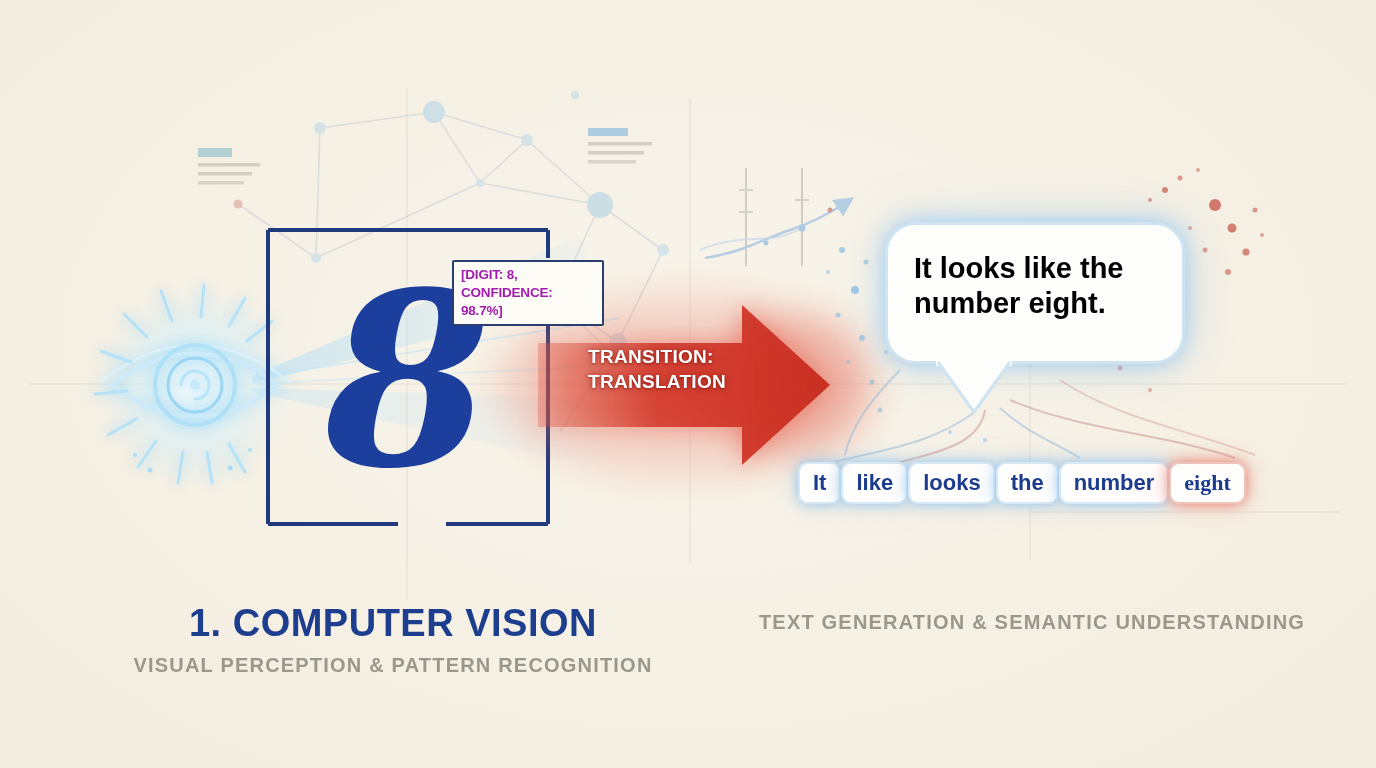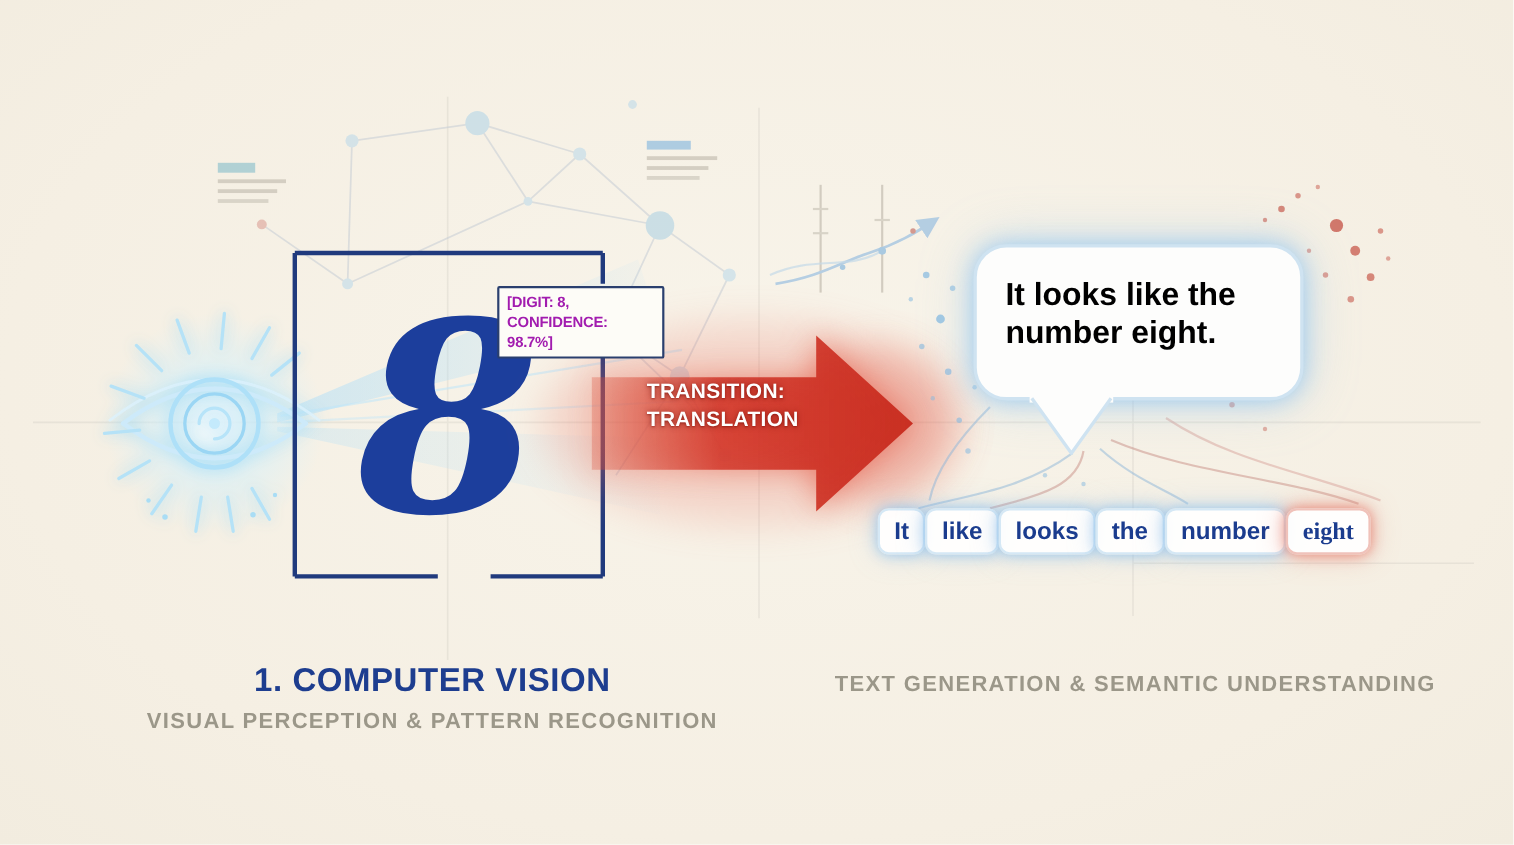--- a/index.html
+++ b/index.html
@@ -43,21 +43,21 @@
   }
   .chip.highlight{
     border-color:#f0c2ba;
     box-shadow:0 0 12px rgba(228,120,105,0.85), 0 0 26px rgba(228,120,105,0.4);
     font-family:Liberation Serif, serif;
   }
   
   .sec{position:absolute;z-index:2;text-align:center;}
   .sec1{left:118px;top:602px;width:550px;}
   .sec2{left:707px;top:602px;width:650px;}
-  .sec-title{color:#1d3d8f;font-size:30px;font-weight:bold;letter-spacing:0.5px;}
+  .sec-title{color:#1d3d8f;font-size:38px;font-weight:bold;letter-spacing:0.5px;}
   .sec-sub{margin-top:9px;color:#9b9789;font-size:20px;font-weight:bold;letter-spacing:1.2px;}
 </style>
 </head>
 <body>
 
 <div class="canvas">
 
   <svg class="decor" width="1376" height="768" viewBox="0 0 1376 768">
     <defs>
       <radialGradient id="eyeGlow">

